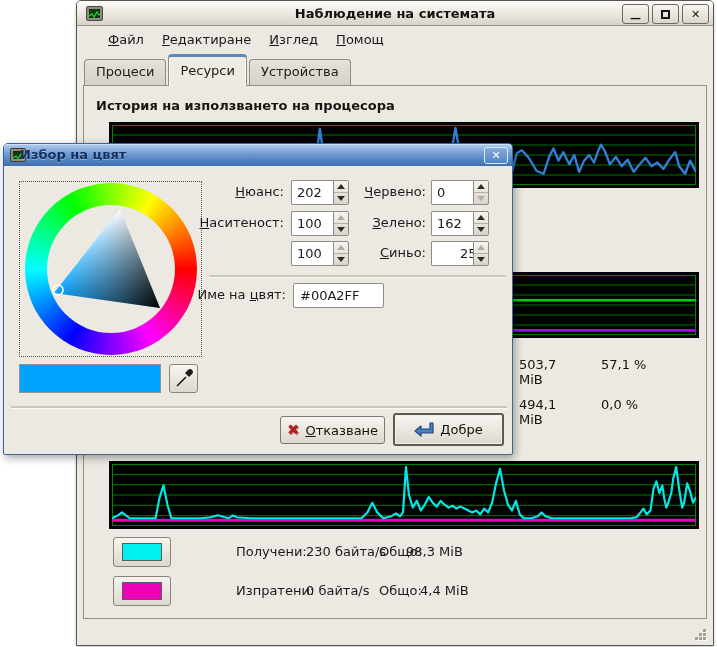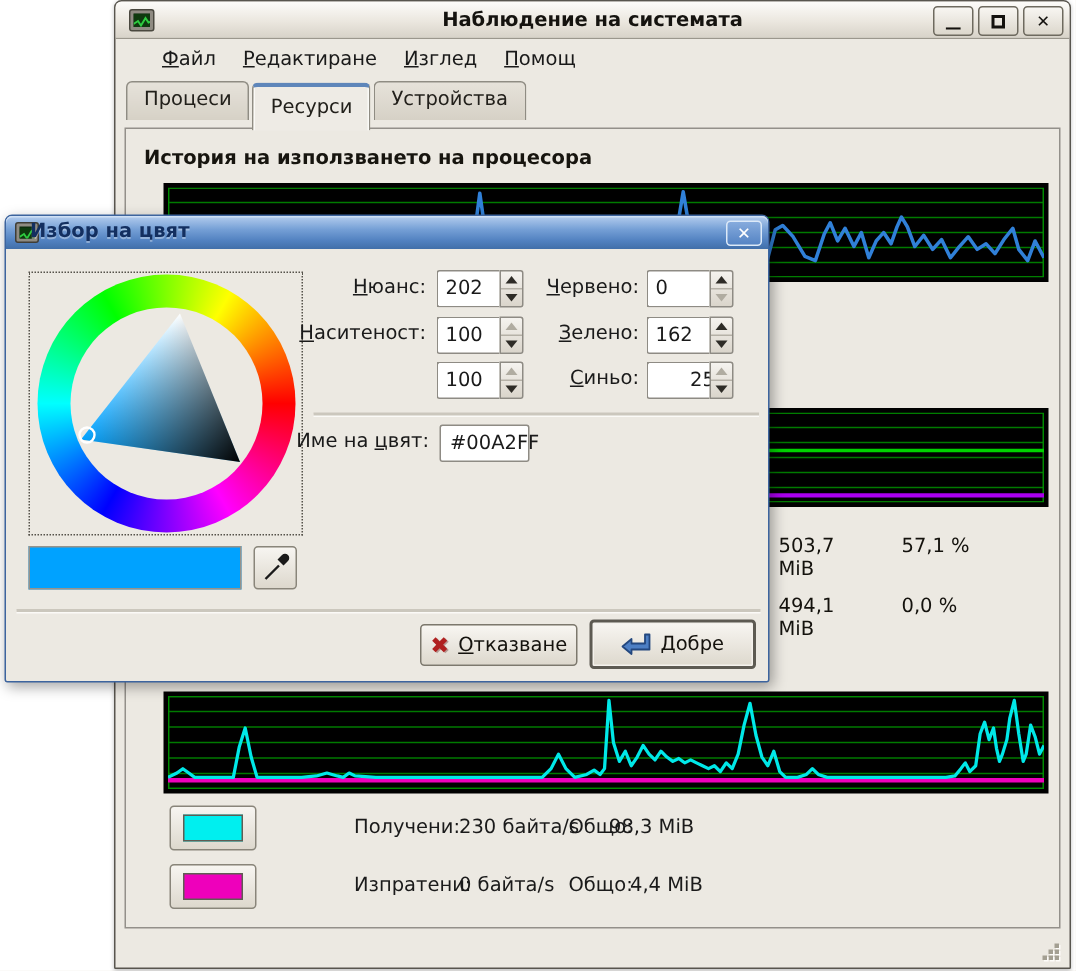--- a/index.html
+++ b/index.html
@@ -23,21 +23,21 @@
   .mw-btn { width:27px; height:20px; background:linear-gradient(#f8f6f2,#dcd7cc);
     border:1px solid #6e6a5f; border-radius:3px; font-size:11px; font-weight:bold;
     display:flex; align-items:center; justify-content:center; color:#14120e; line-height:1; }
   .mw-btn.max span { width:9px; height:9px; border:2px solid #14120e; display:block; }
   .mw-btn.min span { position:relative; top:4px; }
 
   .menubar { position:absolute; left:1px; top:26px; right:1px; height:24px; background:#ece9e2;
     display:flex; align-items:center; padding-left:21px; font-size:13px; }
   .menu-item { padding:2px 9px; }
 
-  .tabs { position:absolute; left:7px; top:53px; height:31px; display:flex; align-items:flex-start; z-index:2; font-size:13px; }
+  .tabs { position:absolute; left:7px; top:53px; height:31px; display:flex; align-items:flex-end; z-index:2; font-size:13px; }
   .tab { border:1px solid #8f8c83; border-bottom:none; background:linear-gradient(#e6e2da,#d6d1c6);
     padding:4px 11px 6px 11px; border-radius:4px 4px 0 0; margin-right:2px; color:#22201b; }
   .tab.active { background:#eeebe5; padding-top:6px; padding-bottom:8px; position:relative; top:1px;
     border-top:3px solid #5e86ba; box-shadow:inset 1px 0 0 #fbfaf7, inset -1px 0 0 #fbfaf7; }
 
   .panel { position:absolute; left:6px; top:84px; right:6px; bottom:26px; background:#ece9e2;
     border:1px solid #93908a; }
   .statusbar { position:absolute; left:1px; bottom:1px; right:1px; height:23px; background:#ece9e2; border-radius:0 0 1px 1px; }
   .grip { position:absolute; right:6px; bottom:4px; width:14px; height:14px; }
   .grip i { position:absolute; width:3px; height:3px; background:#a39f92; box-shadow:1px 1px 0 #fdfcf9; }
@@ -98,21 +98,21 @@
   .spinner .dn { bottom:0; }
   .arrow-up { width:0; height:0; border-left:4px solid transparent; border-right:4px solid transparent; border-bottom:5px solid #2e2c27; }
   .arrow-dn { width:0; height:0; border-left:4px solid transparent; border-right:4px solid transparent; border-top:5px solid #2e2c27; }
   .disabled .arrow-up { border-bottom-color:#b0aca1; }
   .disabled .arrow-dn { border-top-color:#b0aca1; }
 
   .mid-sep { position:absolute; left:205px; top:131px; width:297px; height:2px;
     background:#cbc7bd; box-shadow:0 1px 0 #fbfaf7; }
 
   .name-label { position:absolute; left:160px; top:143px; width:122px; text-align:right; font-size:13px; }
-  .name-entry { position:absolute; left:289px; top:139px; width:60px; height:25px; background:#fff;
+  .name-entry { position:absolute; left:289px; top:139px; width:91px; height:25px; background:#fff;
     border:1px solid #8e8b84; border-radius:2px; font-size:13px; padding:4px 0 0 6px; }
 
   .cur-swatch { position:absolute; left:15px; top:220px; width:142px; height:29px; border:1px solid #96928a; }
   .dropper-btn { position:absolute; left:165px; top:220px; width:29px; height:29px;
     background:linear-gradient(#f7f5f1,#ddd8cd); border:1px solid #89857a; border-radius:3px; }
 
   .dlg-sep { position:absolute; left:7px; top:262px; width:496px; height:2px; background:#cbc7bd; box-shadow:0 1px 0 #fbfaf7; }
 
   .dlg-btn { position:absolute; height:28px; background:linear-gradient(#f8f6f2,#ddd8cd);
     border:1px solid #7c786d; border-radius:3px; font-size:13px; color:#14120d;

